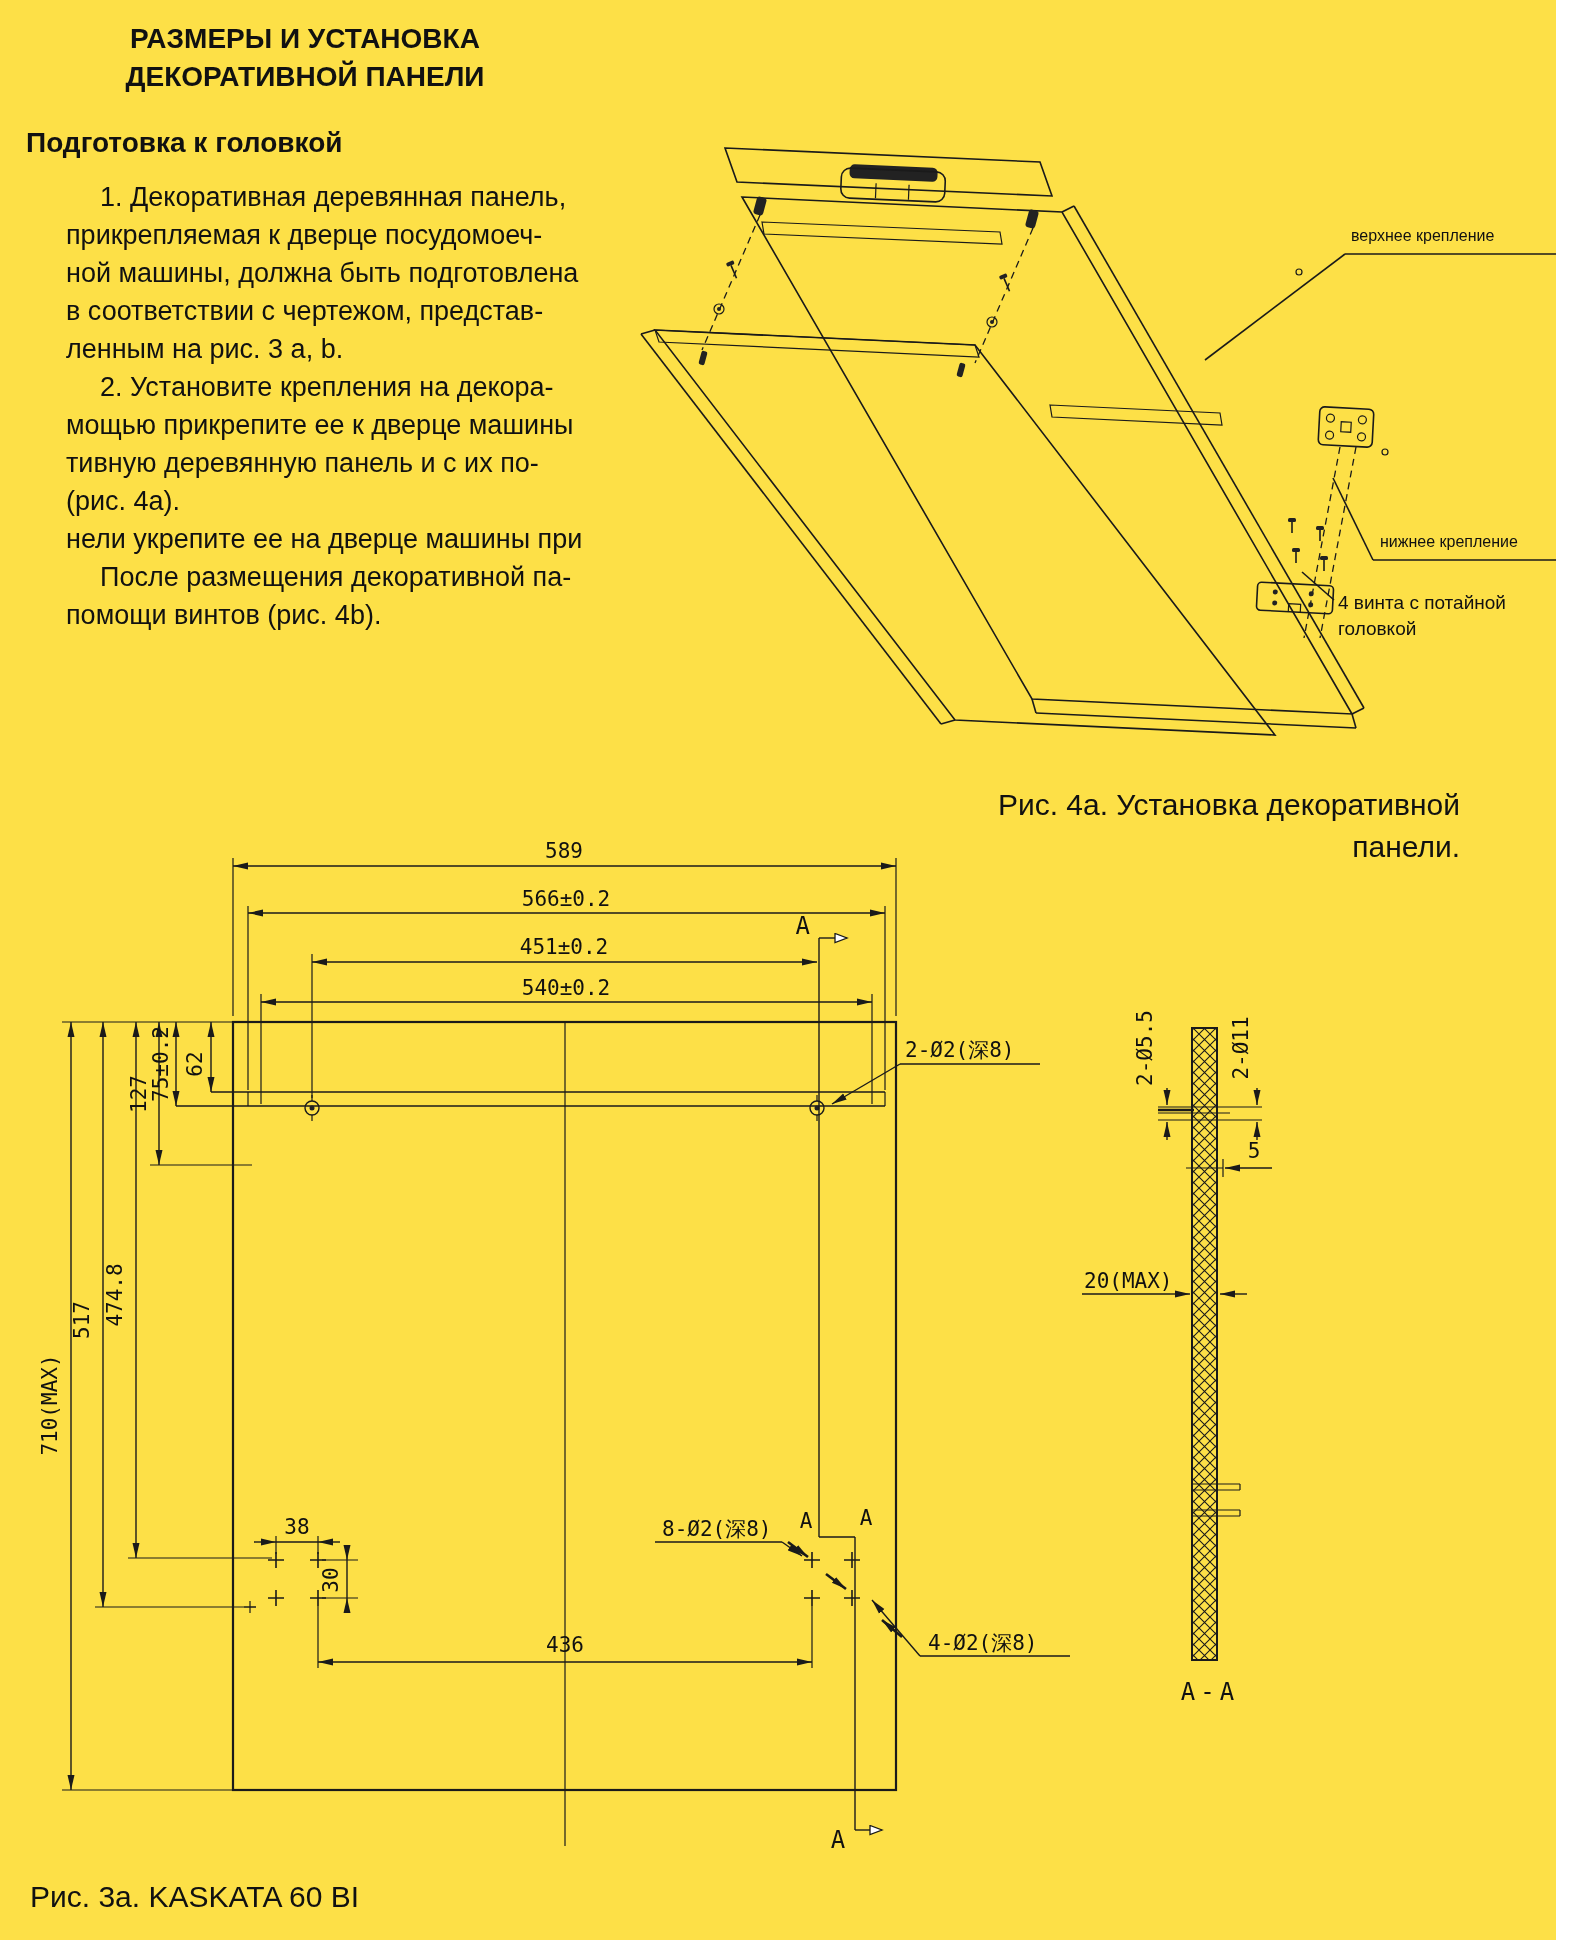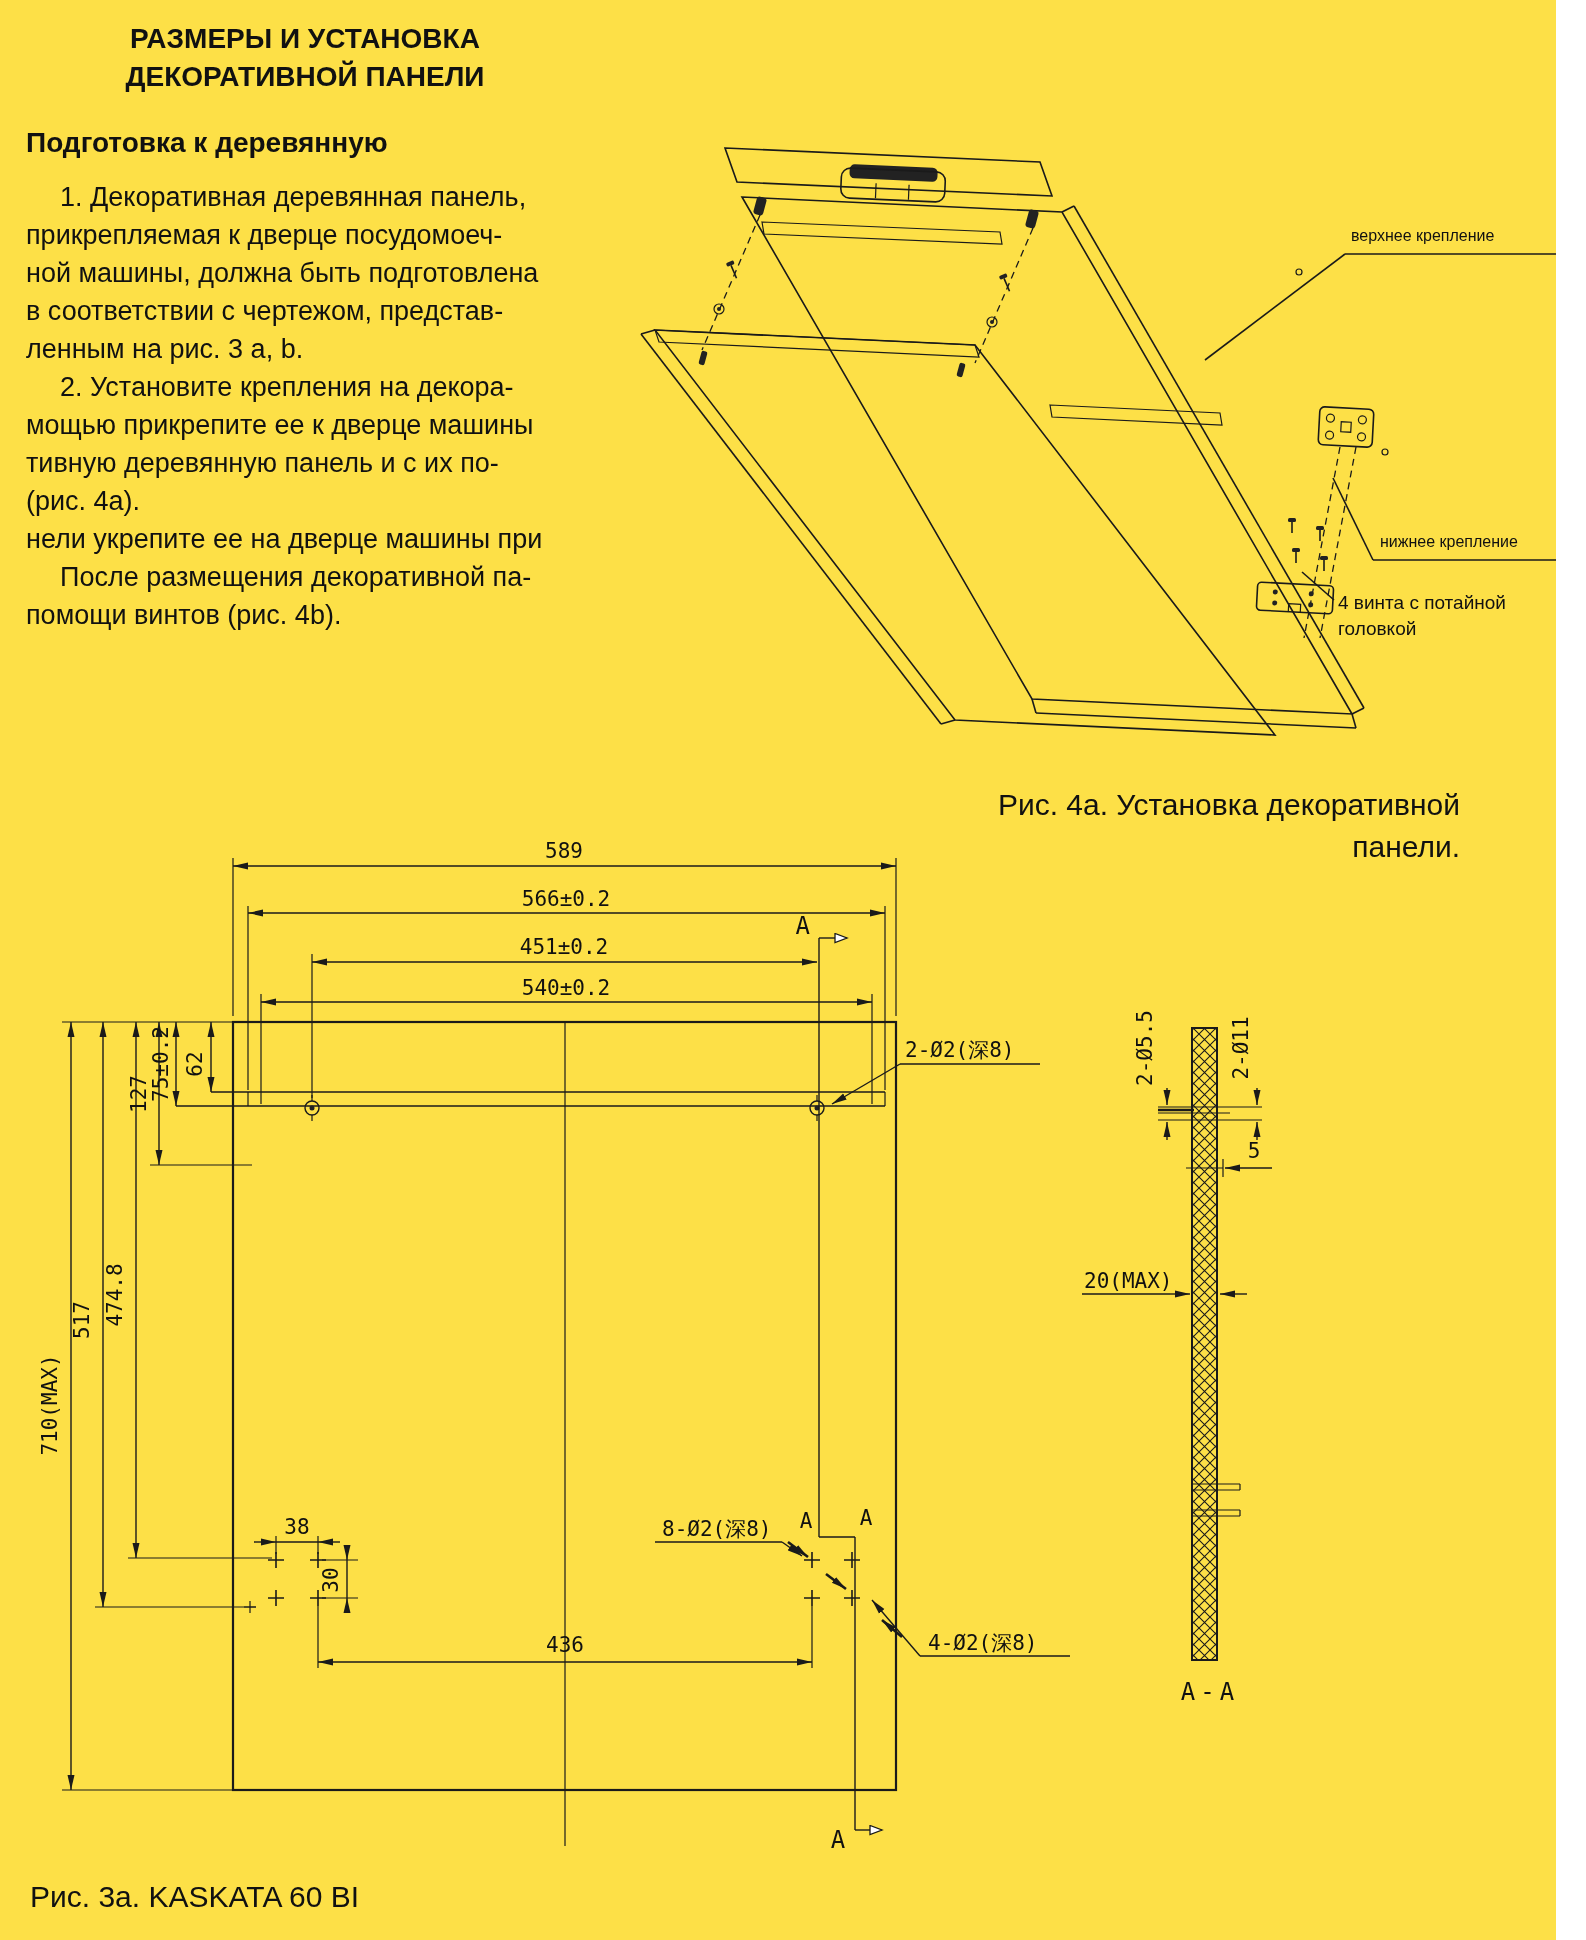--- a/index.html
+++ b/index.html
@@ -2,21 +2,21 @@
 <html><head>
 <meta charset="utf-8">
 <style>
   html,body{margin:0;padding:0;background:#fff;}
   #page{position:relative;width:1556px;height:1940px;background:#fde047;overflow:hidden;
         font-family:"Liberation Sans", sans-serif;color:#111;}
   .abs{position:absolute;}
   #title{left:60px;top:20px;width:490px;text-align:center;font-size:28px;font-weight:bold;line-height:38px;}
   #subheading{left:26px;top:127px;font-size:28px;font-weight:bold;}
   #bodytext{left:26px;top:178px;width:618px;font-size:27px;line-height:38px;}
-  #bodytext .ln{white-space:nowrap;}
+  #bodytext .ln{white-space:nowrap;margin-left:40px;}
   #bodytext .ind{padding-left:34px;}
   .calloutlabel{font-size:16px;white-space:nowrap;}
   #lbl-screws{font-size:19px;line-height:26px;white-space:nowrap;}
   #caption4a{left:640px;top:784px;width:820px;text-align:right;font-size:30px;line-height:42px;}
   #caption3a{left:30px;top:1880px;font-size:30px;text-align:center;}
   svg text{font-family:"DejaVu Sans Mono", monospace;font-size:21px;fill:#111;}
   svg text.seclbl{font-size:24px;}
   svg .thin{stroke:#1a1a1a;stroke-width:1.2;fill:none;}
   svg .dim{stroke:#1a1a1a;stroke-width:1.4;fill:none;}
   svg .out{stroke:#1a1a1a;stroke-width:2.2;fill:none;}
@@ -28,21 +28,21 @@
 </head>
 <body>
 
 <div id="page">
 
   <div id="title" class="abs">
     <div>РАЗМЕРЫ И УСТАНОВКА</div>
     <div>ДЕКОРАТИВНОЙ ПАНЕЛИ</div>
   </div>
 
-  <div id="subheading" class="abs">Подготовка к деревянную</div>
+  <div id="subheading" class="abs">Подготовка к головкой</div>
 
   <div id="bodytext" class="abs">
     <div class="ln ind">1. Декоративная деревянная панель,</div>
     <div class="ln">прикрепляемая к дверце посудомоеч-</div>
     <div class="ln">ной машины, должна быть подготовлена</div>
     <div class="ln">в соответствии с чертежом, представ-</div>
     <div class="ln">ленным на рис. 3 a, b.</div>
     <div class="ln ind">2. Установите крепления на декора-</div>
     <div class="ln">мощью прикрепите ее к дверце машины</div>
     <div class="ln">тивную деревянную панель и с их по-</div>

